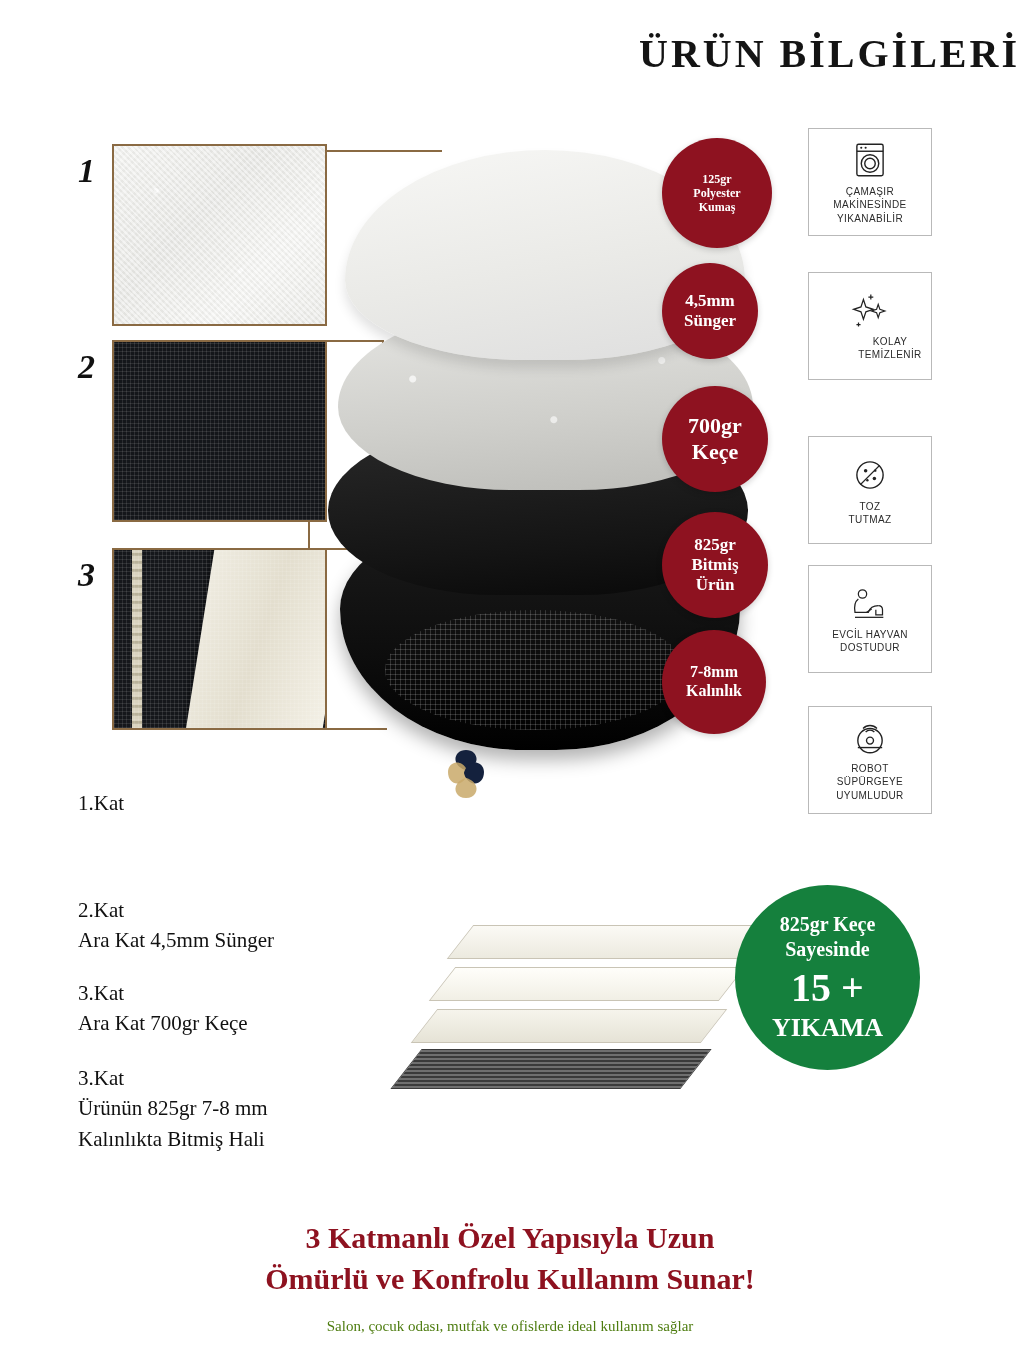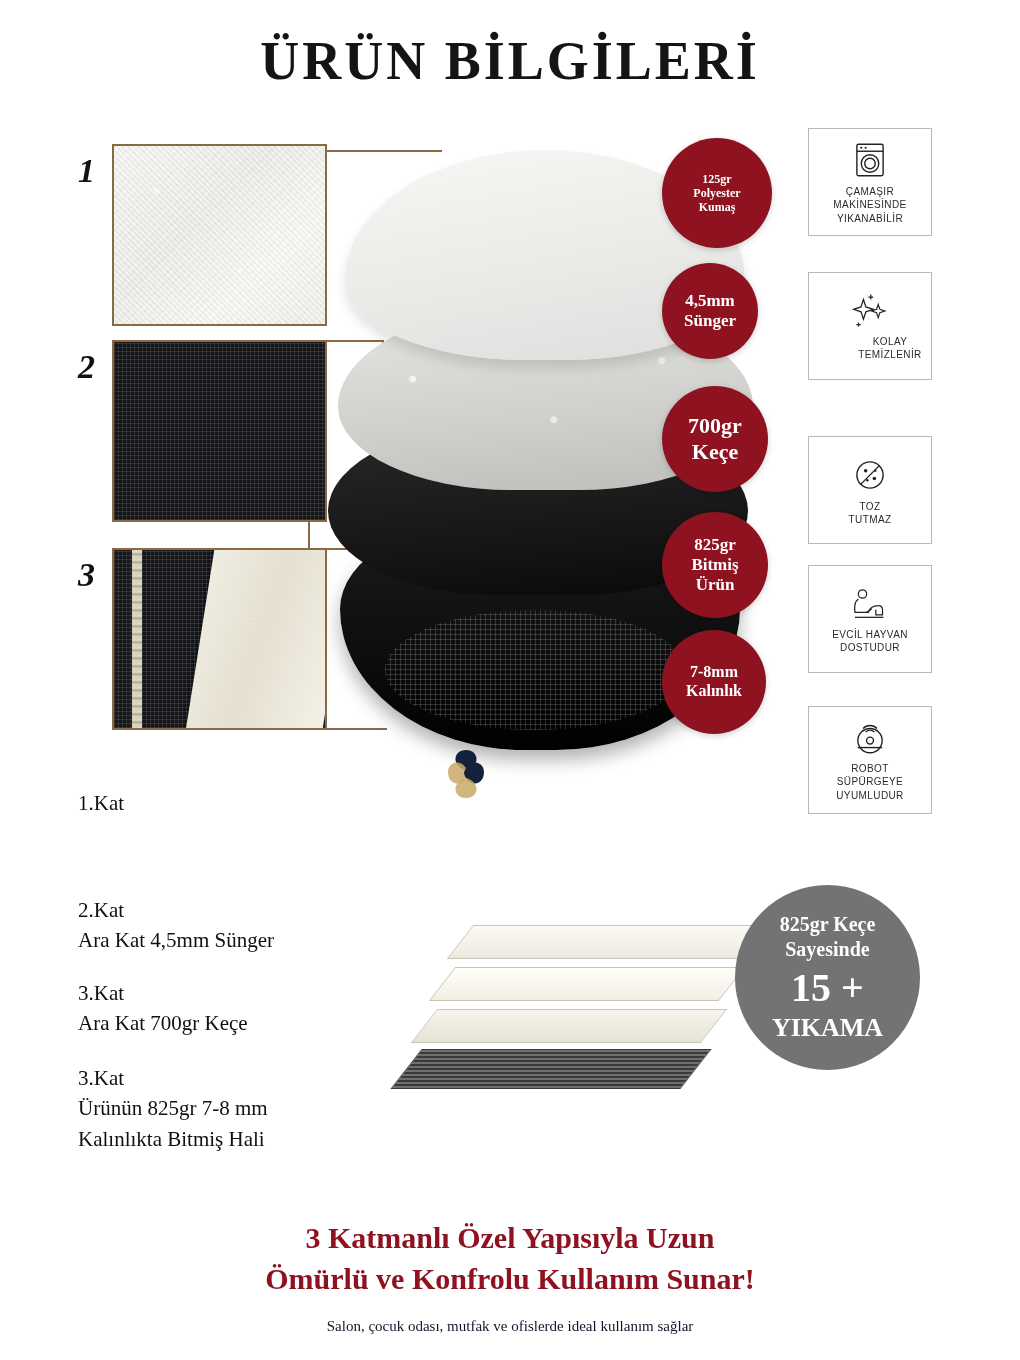--- a/index.html
+++ b/index.html
@@ -16,24 +16,24 @@
     color: #1a1a1a;
     overflow: hidden;
   }
 
   
   .page-title {
     position: absolute;
     top: 30px;
     left: 0;
     width: 1020px;
-    text-align: center;
+    text-align: right;
     font-family: "Liberation Serif", serif;
     font-weight: bold;
-    font-size: 54px;
+    font-size: 40px;
     letter-spacing: 3px;
     color: #141414;
   }
 
   
   .swatch {
     position: absolute;
     border: 2px solid #8a6a43;
     overflow: hidden;
   }
@@ -268,21 +268,21 @@
         border-color:#3a3a3a; }
 
   
   .wash-badge {
     position: absolute;
     left: 735px;
     top: 885px;
     width: 185px;
     height: 185px;
     border-radius: 50%;
-    background: #737373;
+    background: #15803d;
     color: #fff;
     display: flex;
     flex-direction: column;
     align-items: center;
     justify-content: center;
     text-align: center;
     font-family: "Liberation Serif", serif;
   }
   .wash-badge .l1 { font-size: 20px; font-weight: bold; line-height: 1.25; }
   .wash-badge .l2 { font-size: 40px; font-weight: bold; margin: 2px 0; }
@@ -298,21 +298,21 @@
     font-family: "Liberation Serif", serif;
     font-size: 30px;
     font-weight: bold;
     line-height: 1.35;
   }
   .subslogan {
     position: absolute;
     left: 0; top: 1318px;
     width: 1020px;
     text-align: center;
-    color: #0f172a;
+    color: #4d7c0f;
     font-family: "Liberation Serif", serif;
     font-size: 15px;
   }
 
   svg { display: block; }
 </style>
 </head>
 <body>
 
 <div class="page-title">ÜRÜN BİLGİLERİ</div>

